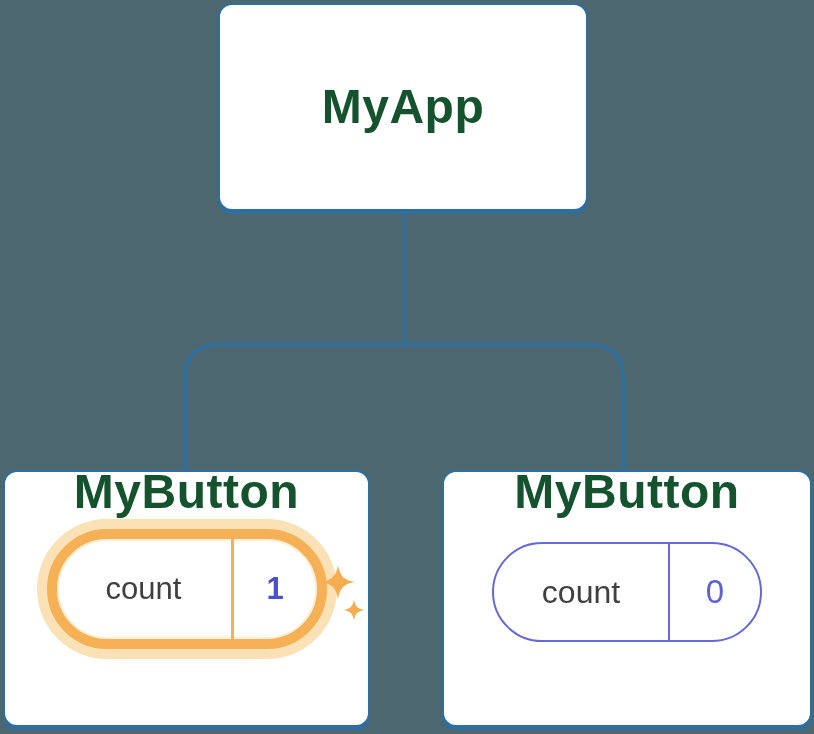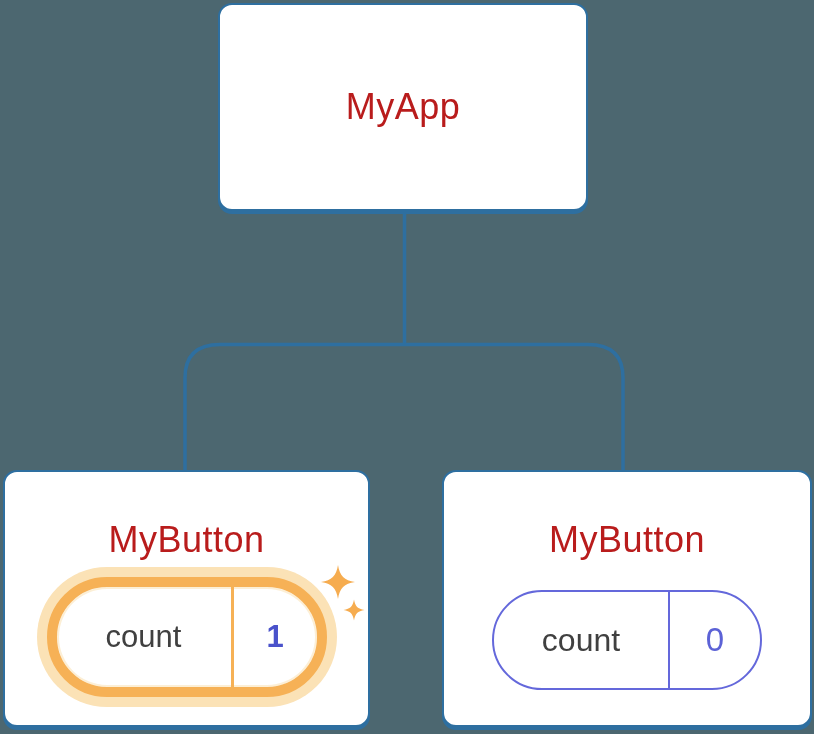--- a/index.html
+++ b/index.html
@@ -48,28 +48,27 @@
     width: 367px;
     height: 257px;
   }
   .card.child-right {
     left: 442px;
     top: 470px;
     width: 370px;
     height: 257px;
   }
   .card-title {
-    font-size: 36px;
-    font-weight: 400;
-    color: #b91c1c;
+    font-size: 48px;
+    font-weight: 700;
+    color: #14532d;
     letter-spacing: 0.5px;
     line-height: 40px;
   }
   .child-title {
-    margin-top: 48px;
   }
   .pill {
     display: flex;
     align-items: stretch;
     background: #FFFFFF;
     box-sizing: border-box;
     overflow: hidden;
   }
   .pill.highlighted {
     width: 280px;

